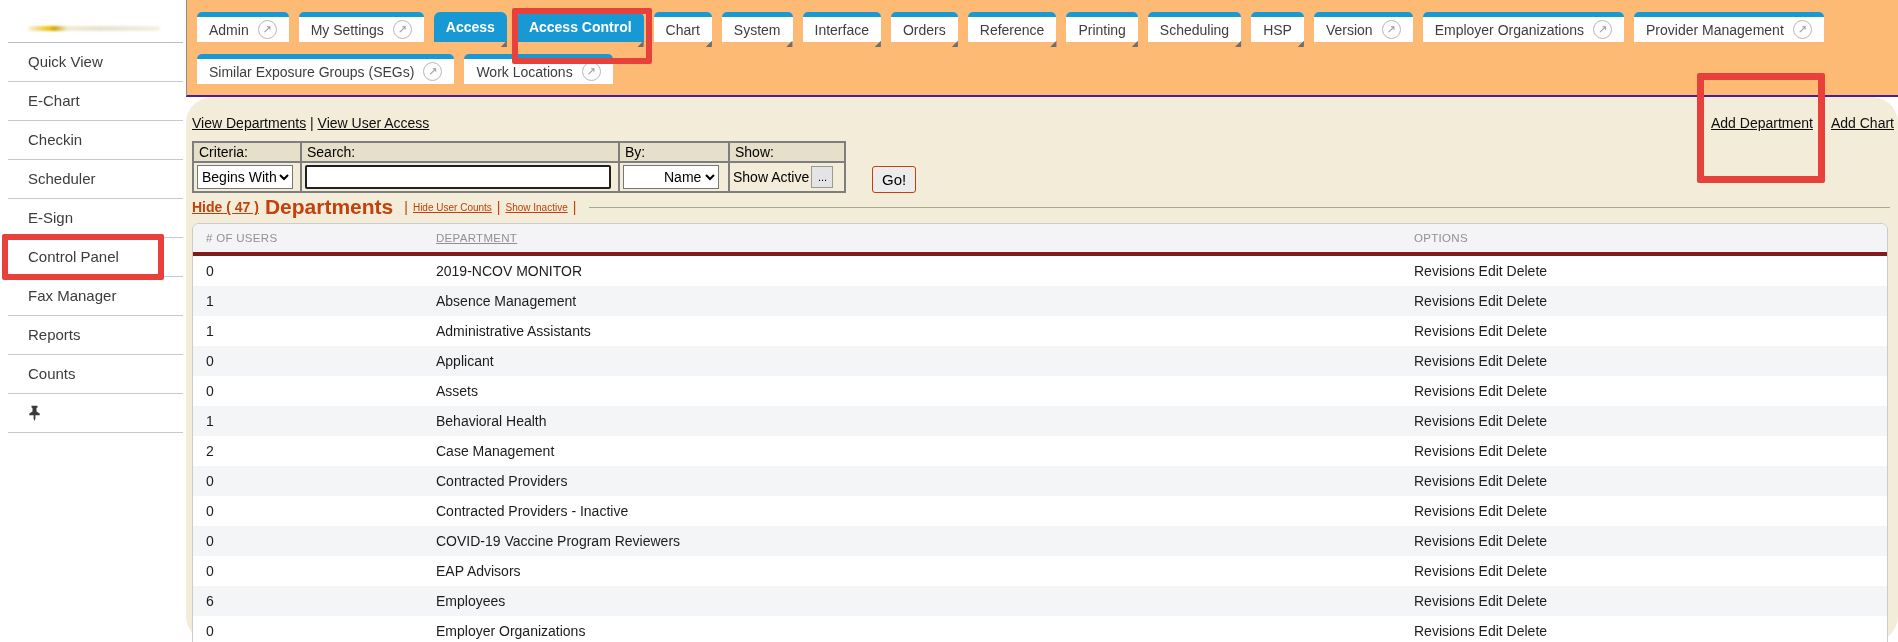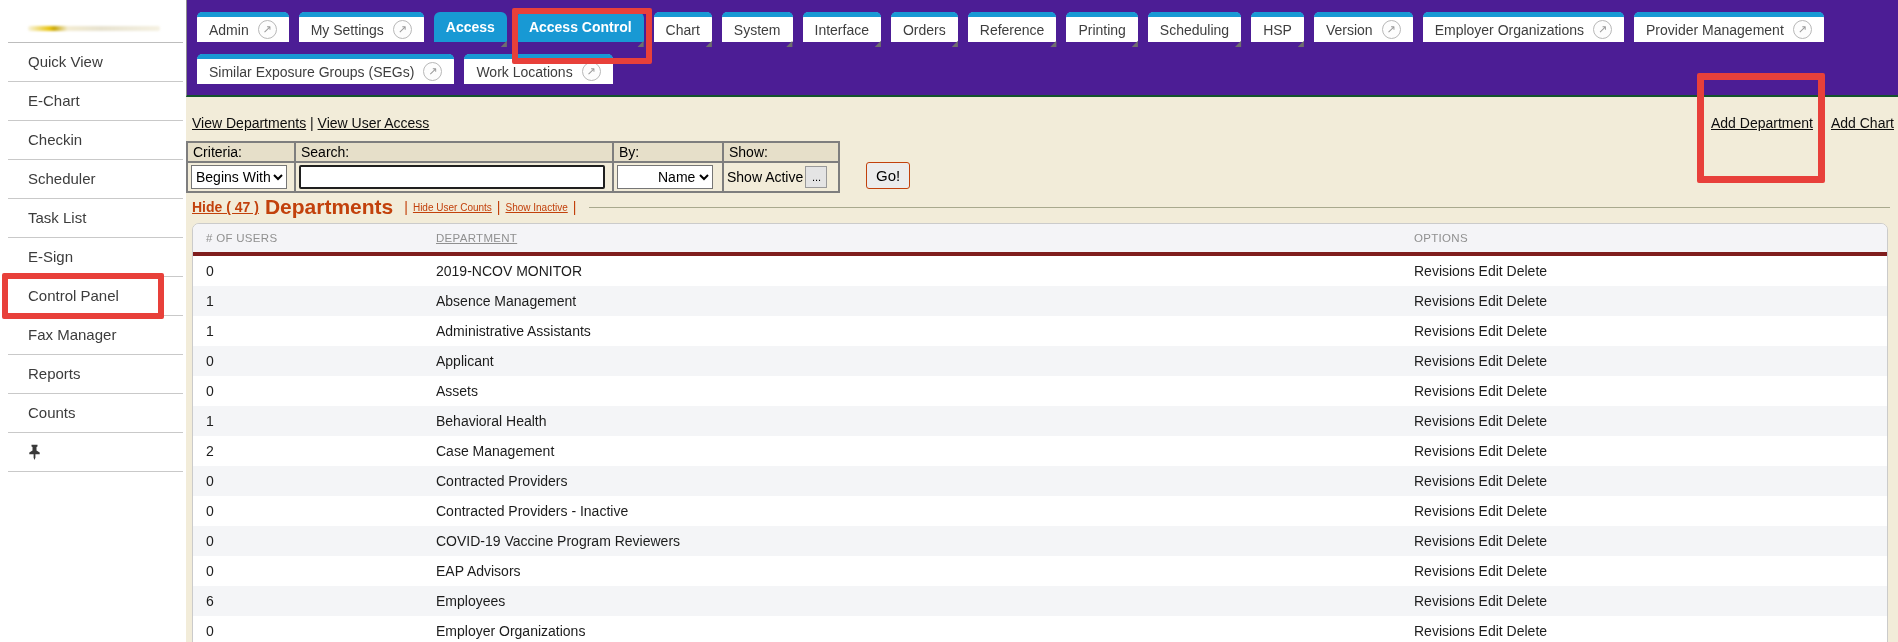--- a/index.html
+++ b/index.html
@@ -13,46 +13,46 @@
   .side-logo{height:42px;margin:0 3px 0 8px;border-bottom:1px solid #bdbdbd;position:relative;cursor:pointer;}
   .smudge{position:absolute;left:20px;top:26px;width:132px;height:5px;border-radius:2px;
     background:linear-gradient(90deg,#f7f3df 0%,#e9c515 16%,#caa90c 20%,#f3ecd2 30%,#e7e2cf 55%,#f5f1e2 100%);
     filter:blur(1.3px);}
   .side-item{position:relative;height:38px;line-height:38px;margin:0 3px 0 8px;
     border-bottom:1px solid #c9c9c9;padding-left:20px;font-size:15px;cursor:pointer;white-space:nowrap;}
   .side-pin{position:relative;height:38px;margin:0 3px 0 8px;border-bottom:1px solid #c9c9c9;
     display:flex;align-items:center;padding-left:20px;cursor:pointer;}
   
   .tabstrip{position:absolute;left:186px;top:0;width:1712px;height:97px;box-sizing:border-box;
-    background:#4c1d95;border-left:1px solid #8e8e8e;border-bottom:2px solid #14532d;}
+    background:#fdba74;border-left:1px solid #8e8e8e;border-bottom:2px solid #4c1d95;}
   .tabs-row{position:absolute;left:10px;display:flex;gap:10px;}
   .tabs-row.r1{top:12px;}
   .tabs-row.r2{top:54px;}
   .tab{position:relative;height:30px;box-sizing:border-box;display:flex;align-items:center;
     padding:5px 12px 0 12px;background:#fff;border-radius:6px 6px 0 0;color:#3e3e3e;
     font-size:14px;white-space:nowrap;cursor:pointer;}
   .tab .cap{position:absolute;top:0;left:0;right:0;height:5px;background:#1899d4;border-radius:6px 6px 0 0;}
   .tab.active{background:#1899d4;color:#fff;font-weight:bold;padding-top:0;}
   .ext-icon{display:inline-flex;width:19px;height:19px;box-sizing:border-box;border:1px solid #b8b8b8;
     border-radius:50%;align-items:center;justify-content:center;font-size:11px;color:#9a9a9a;
     margin-left:9px;background:#fdfdfd;font-weight:normal;}
   .dd{position:absolute;right:0;bottom:-6px;font-size:8px;color:#6e6e6e;line-height:8px;}
   
   .redbox{position:absolute;border:6px solid #e8403a;border-radius:2px;pointer-events:none;z-index:50;box-sizing:border-box;}
   .redbox-tab{left:-5px;top:-4px;width:calc(100% + 13px);height:56px;}
   .redbox-side{left:-6px;top:-4px;width:162px;height:46px;border-width:6px;}
   .redbox-add{left:-14px;top:-42px;width:calc(100% + 26px);height:110px;border-width:7px;}
   
-  .main{position:absolute;left:186px;top:97px;width:1712px;height:545px;background:#f2ecd9;}
+  .main{position:absolute;left:186px;top:97px;width:1712px;height:545px;background:#f2ecd9;border-radius:26px;}
   .links-left{position:absolute;left:6px;top:18px;font-size:14px;color:#111;white-space:nowrap;}
   .links-right{position:absolute;right:4px;top:18px;font-size:14px;display:flex;gap:18px;align-items:flex-start;}
   .lnk{text-decoration:underline;color:#0d0d0d;cursor:pointer;}
   .rel{position:relative;display:inline-block;}
   
-  .form-wrap{position:absolute;left:0;top:44px;display:flex;align-items:center;}
+  .form-wrap{position:absolute;left:6px;top:44px;display:flex;align-items:flex-end;}
   table.search-form{border-collapse:collapse;}
   .search-form th{background:#e6dfc9;border:2px solid #7e7e7e;font-weight:normal;text-align:left;
     font-size:14px;padding:1px 5px;color:#000;}
   .search-form td{border:2px solid #7e7e7e;padding:2px 3px;background:#f2ecd9;}
   .w-criteria{width:96px;} .w-search{width:306px;} .w-by{width:98px;} .w-show{width:104px;}
   .search-input{width:296px;height:20px;border:2px solid #1f1f1f;border-radius:2px;font-size:14px;
     padding:0 3px;background:#fff;font-family:inherit;}
   select{height:24px;font-size:14px;border:1px solid #767676;background:#fff;font-family:inherit;}
   .sel-criteria{width:96px;} .sel-by{width:96px;padding-left:36px;}
   .show-cell{display:flex;align-items:center;}
@@ -84,21 +84,20 @@
 
 <div class="sidebar">
   <div class="side-logo">
     <span class="smudge"></span>
   </div>
   <div>
       <div class="side-item"><span class="side-label">Quick View</span></div>
       <div class="side-item"><span class="side-label">E-Chart</span></div>
       <div class="side-item"><span class="side-label">Checkin</span></div>
       <div class="side-item"><span class="side-label">Scheduler</span></div>
-      <div class="side-item"><span class="side-label">Task List</span></div>
       <div class="side-item"><span class="side-label">E-Sign</span></div>
       <div class="side-item"><span class="side-label">Control Panel</span><span class="redbox redbox-side"></span></div>
       <div class="side-item"><span class="side-label">Fax Manager</span></div>
       <div class="side-item"><span class="side-label">Reports</span></div>
       <div class="side-item"><span class="side-label">Counts</span></div>
     </div>
   <div class="side-pin">
     <svg width="13" height="16" viewBox="0 0 13 16">
       <path d="M3.5 0.8 h6 v1.6 l-1 .6 v3.6 l3.2 2 v1.6 H7.4 v3.6 L6.5 16 l-.9 -2.2 v-3.6 H1.3 V8.6 l3.2 -2 V3 l-1 -.6 z" fill="#3a3a3a"></path>
     </svg>

